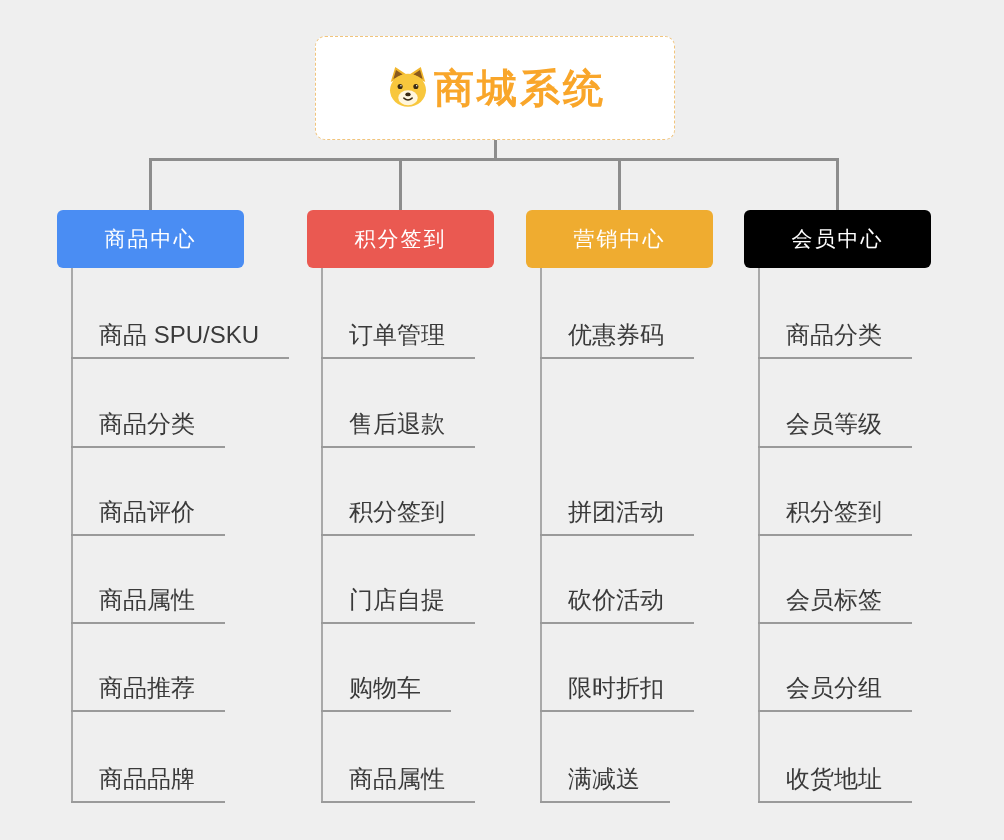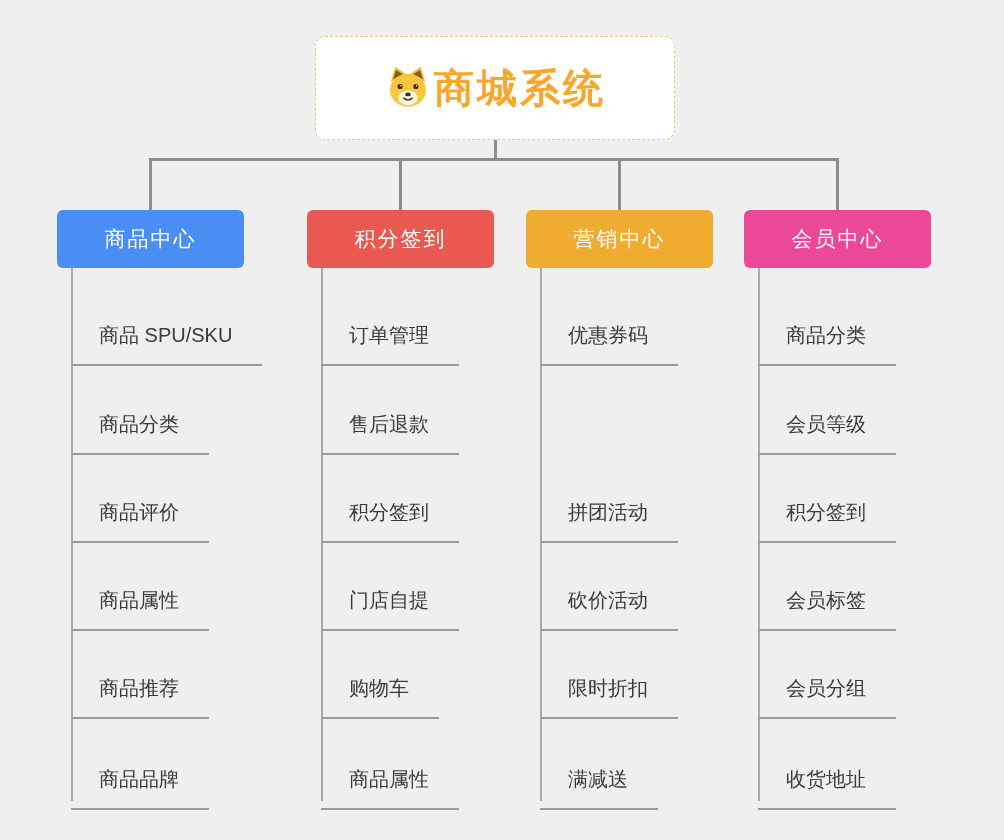--- a/index.html
+++ b/index.html
@@ -23,22 +23,22 @@
   
   .branch{position:absolute;top:210px;width:187px;height:58px;border-radius:6px;color:#ffffff;
     font-size:21px;display:flex;align-items:center;justify-content:center;letter-spacing:2px;cursor:default;}
   .b0{left:57px}.b1{left:307px}.b2{left:526px}.b3{left:744px}
 
   
   .trunk{position:absolute;top:268px;width:2px;height:533px;background:#a9a9a9;}
   .t0{left:71px}.t1{left:321px}.t2{left:540px}.t3{left:758px}
 
   
-  .child{position:absolute;border-bottom:2px solid #9a9a9a;font-size:20px;color:#3a3a3a;
-    padding:0 30px 16px 28px;white-space:nowrap;line-height:26px;}
+  .child{position:absolute;border-bottom:2px solid #9a9a9a;font-size:24px;color:#3a3a3a;
+    padding:0 30px 9px 28px;white-space:nowrap;line-height:26px;}
   .c0{left:71px}.c1{left:321px}.c2{left:540px}.c3{left:758px}
   .r0{top:322px}.r1{top:411px}.r2{top:499px}.r3{top:587px}.r4{top:675px}.r5{top:766px}
 </style>
 </head>
 <body>
 
 <div class="canvas">
 
   <div class="conn root-stub"></div>
   <div class="conn h-bar"></div>
@@ -63,21 +63,21 @@
         <ellipse cx="32" cy="40.5" rx="3.6" ry="2.6" fill="#3a2a12"></ellipse>
         <path d="M26.5 45.5 q5.5 5 11 0" stroke="#3a2a12" stroke-width="2" fill="none" stroke-linecap="round"></path>
       </svg>
     </span>
     <span class="root-title">商城系统</span>
   </div>
 
   <div class="branch b0" style="background: rgb(74, 141, 243);">商品中心</div>
   <div class="branch b1" style="background: rgb(234, 89, 81);">积分签到</div>
   <div class="branch b2" style="background: rgb(239, 172, 48);">营销中心</div>
-  <div class="branch b3" style="background: #ec4899;">会员中心</div>
+  <div class="branch b3" style="background: #000000;">会员中心</div>
 
   <div class="trunk t0"></div>
   <div class="trunk t1"></div>
   <div class="trunk t2"></div>
   <div class="trunk t3"></div>
 
   <div class="child c0 r0">商品 SPU/SKU</div>
   <div class="child c0 r1">商品分类</div>
   <div class="child c0 r2">商品评价</div>
   <div class="child c0 r3">商品属性</div>

